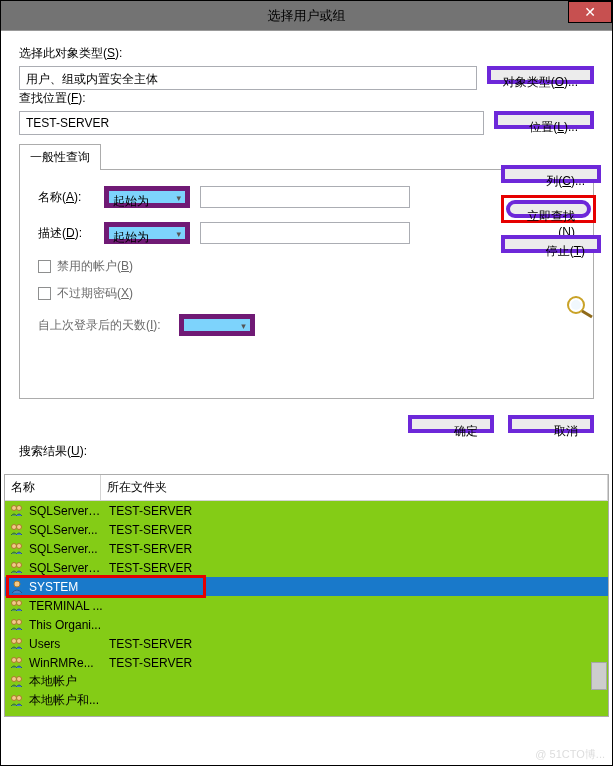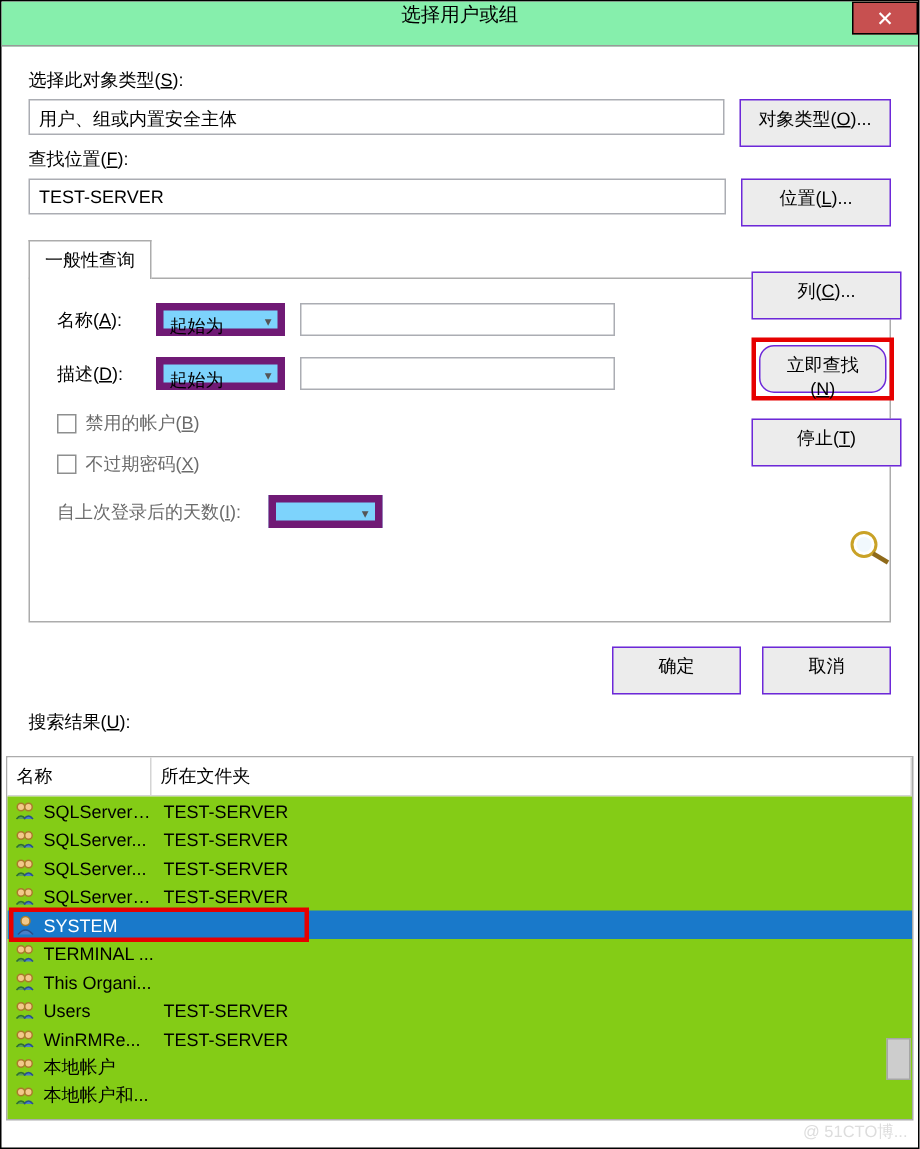--- a/index.html
+++ b/index.html
@@ -1,25 +1,25 @@
 <!DOCTYPE html>
 <html><head>
   <meta charset="utf-8">
   <style>
     * { box-sizing: border-box; margin: 0; padding: 0; }
     body { font-family: "Microsoft YaHei", SimSun, sans-serif; font-size: 12px; background: #fff; width: 613px; height: 766px; overflow: hidden; border: 1px solid #000; }
-    .titlebar { background: #86efac; border-bottom: 1px solid #999; height: 30px; display: flex; align-items: flex-start; position: relative; }
+    .titlebar { background: #737373; border-bottom: 1px solid #999; height: 30px; display: flex; align-items: center; position: relative; }
     .title-text { flex: 1; text-align: center; font-size: 13px; }
     .close-btn { width: 44px; height: 22px; background: #c75050; color: #fff; display: flex; align-items: center; justify-content: center; font-size: 14px; position: absolute; right: 0; top: 0; border: 1px solid #000; }
     .content { padding: 14px 18px; }
     .row-label { margin-bottom: 4px; }
     .row-label u { text-decoration: underline; }
     .input-row { display: flex; gap: 10px; align-items: stretch; margin-bottom: 0; }
     .text-box { flex: 1; border: 1px solid #abadb3; padding: 4px 6px; height: 24px; background: #fff; }
-    .btn { border: 1px solid #6d28d9; background: #ececec; padding: 4px 12px; font-size: 12px; min-width: 100px; height: 32px; text-align: center; cursor: pointer; }
+    .btn { border: 4px solid #6d28d9; background: #ececec; padding: 4px 12px; font-size: 12px; min-width: 100px; height: 18px; text-align: right; cursor: pointer; }
     .tab-container { margin-top: 8px; position: relative; }
     .tab { display: inline-block; border: 1px solid #acacac; border-bottom: none; padding: 4px 10px; background: #fff; position: relative; z-index: 2; top: 1px; }
     .tab-panel { border: 1px solid #acacac; padding: 16px 18px; background: #fff; min-height: 230px; }
     .qrow { display: flex; align-items: center; margin-bottom: 14px; gap: 10px; }
     .qrow-label { width: 56px; }
     .combo { border: 5px solid #701a75; height: 22px; padding: 2px 4px; width: 86px; background: #7dd3fc; display: flex; justify-content: space-between; font-size: 12px; }
     .combo-arrow { font-size: 9px; color: #555; }
     .qinput { border: 1px solid #abadb3; height: 22px; width: 210px; }
     .chk-row { display: flex; align-items: center; gap: 6px; margin-bottom: 10px; color: #6b6b6b; }
     .chk { width: 13px; height: 13px; border: 1px solid #8e8f8f; }

